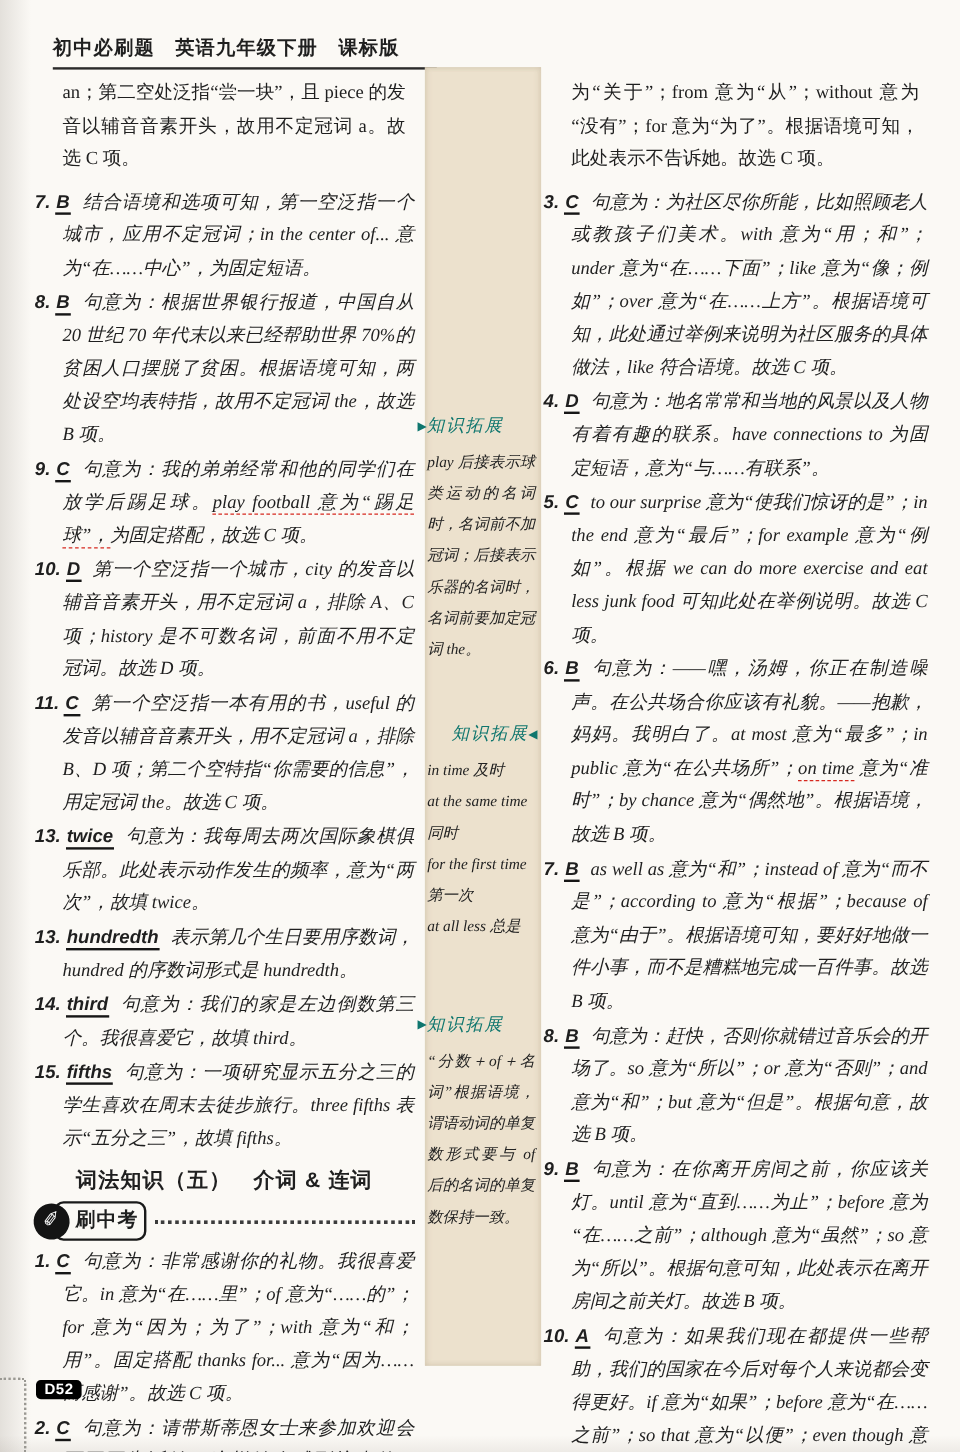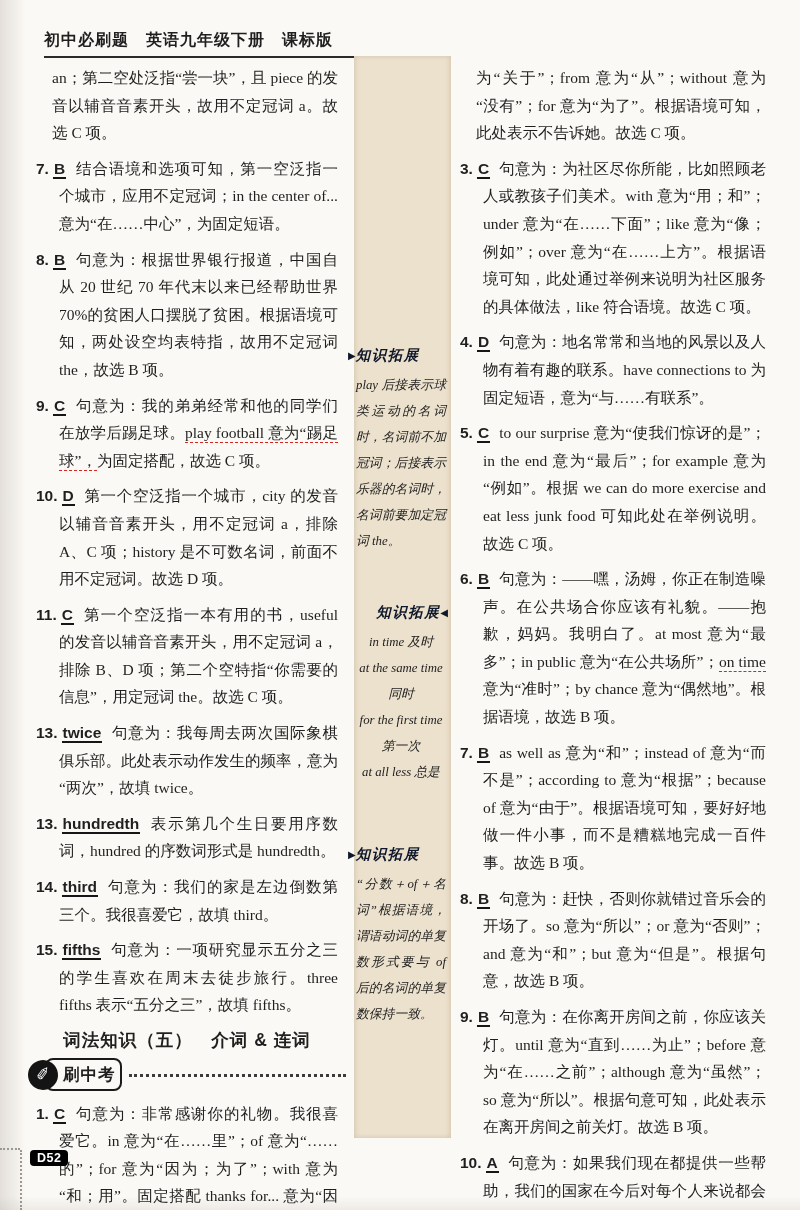--- a/index.html
+++ b/index.html
@@ -25,21 +25,21 @@
   
   .strip{position:absolute;left:354px;top:56px;width:97px;height:1082px;
     background:#ece1cd;
     box-shadow:inset 2px 0 4px rgba(190,175,150,.35), inset -2px 0 4px rgba(190,175,150,.35);}
 
   
   .col{position:absolute;top:56px;font-size:15.5px;line-height:27.6px;text-align:justify;}
   .col-left{left:28px;width:318px;}
   .col-right{left:452px;width:322px;}
   .intro{margin:8px;padding-left:16px;}
-  .item{margin:8px;padding-left:23px;text-indent:-23px;}
+  .item{margin:1px;padding-left:23px;text-indent:-23px;font-style:italic;}
   .num{font-family:"Liberation Sans","DejaVu Sans",sans-serif;font-weight:700;margin-right:4px;}
   .ans{font-family:"Liberation Sans","DejaVu Sans",sans-serif;font-weight:700;
     border-bottom:2px solid #161616;padding:0 1px;margin-right:9px;}
   .redline{border-bottom:1.6px dashed #d6281f;padding-bottom:1px;}
 
   .section-title{
     margin:7px 0 3px 0;text-align:center;text-indent:0;
     font-family:"Liberation Sans","DejaVu Sans",sans-serif;
     font-weight:700;font-size:17.5px;letter-spacing:1px;
   }
@@ -56,29 +56,29 @@
     letter-spacing:1px;white-space:nowrap;
   }
   .dot-leader{flex:1;height:0;border-top:3.5px dotted #3c3c3c;margin-left:7px;transform:translateY(1px);}
 
   
   .note{position:absolute;left:348px;width:101px;}
   .note-1{top:344px;}
   .note-2{top:601px;}
   .note-3{top:843px;}
   .note-title{
-    color:#0f172a;font-weight:700;font-style:italic;font-size:14.5px;
+    color:#0f766e;font-weight:400;font-style:italic;font-size:14.5px;
     letter-spacing:1.5px;white-space:nowrap;line-height:22px;
     font-family:"Liberation Serif","DejaVu Serif",serif;
   }
   .note-2 .note-title{text-align:right;padding-right:1px;}
   .note-arrow{font-style:normal;font-size:10px;letter-spacing:0;vertical-align:1px;}
   .note-body{margin-top:5px;padding:0 3px 0 8px;font-size:12.8px;line-height:26px;
     font-style:italic;text-align:justify;color:#222;}
-  .note-2 .note-body .note-line{white-space:nowrap;text-align:center;}
+  .note-2 .note-body .note-line{white-space:nowrap;text-align:left;}
 
   
   .pagenum{
     position:absolute;left:30px;top:1150px;background:#000000;color:#fff;
     font-family:"Liberation Sans","DejaVu Sans",sans-serif;font-weight:700;font-size:12.5px;
     padding:1px 7px;border-radius:4px;letter-spacing:.5px;
   }
   .crop-v{position:absolute;left:20px;top:1150px;height:60px;border-left:2px dotted #9a9892;}
   .crop-h{position:absolute;left:0;top:1148px;width:20px;border-top:2px dotted #9a9892;}
 </style>

